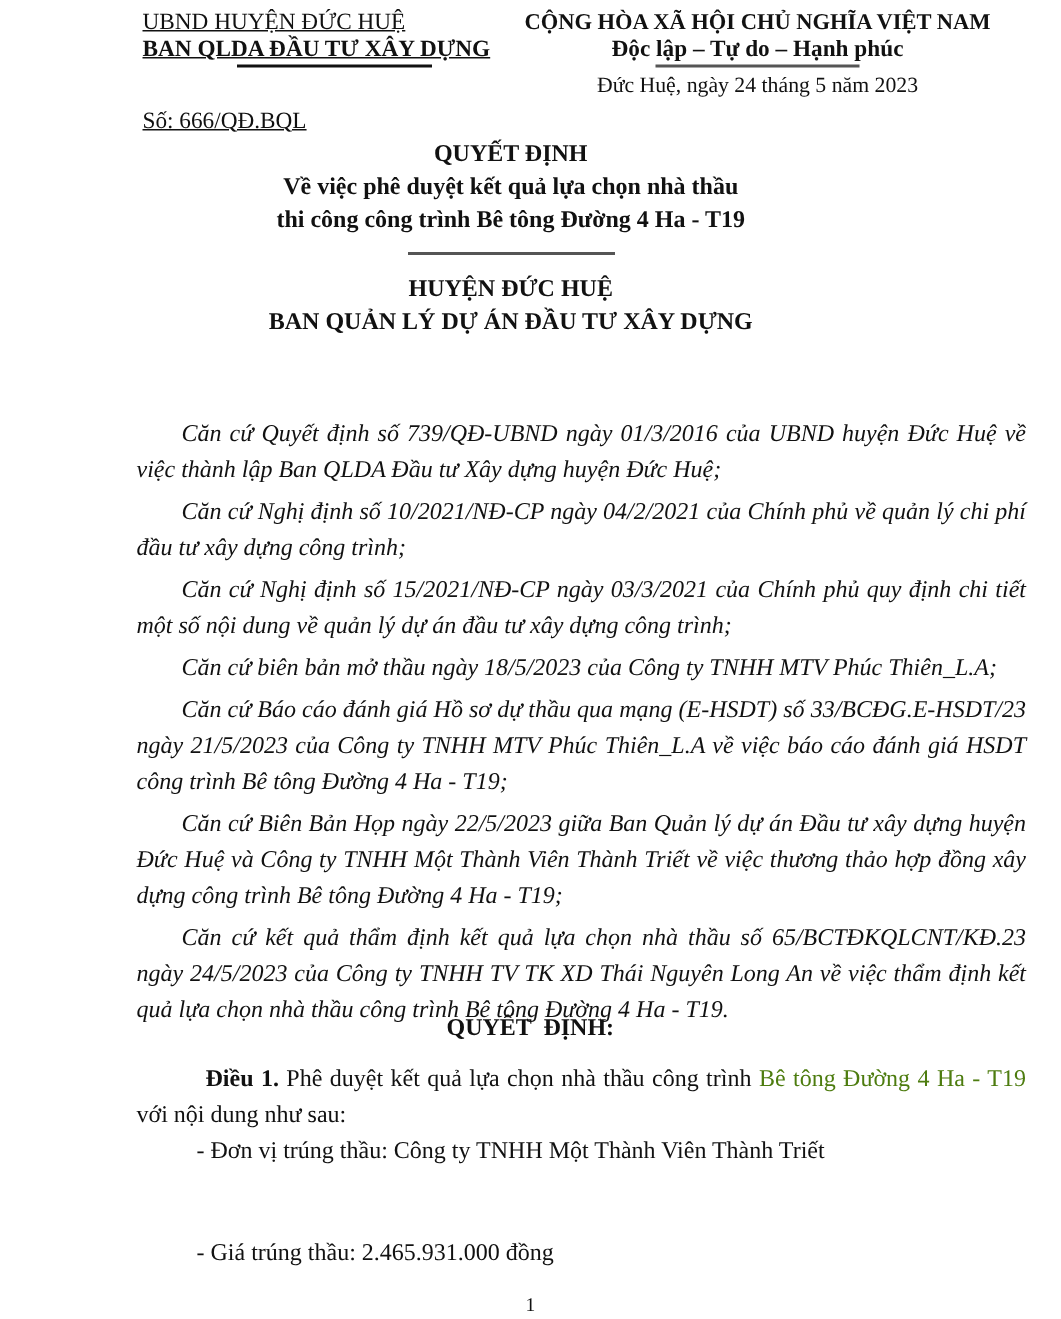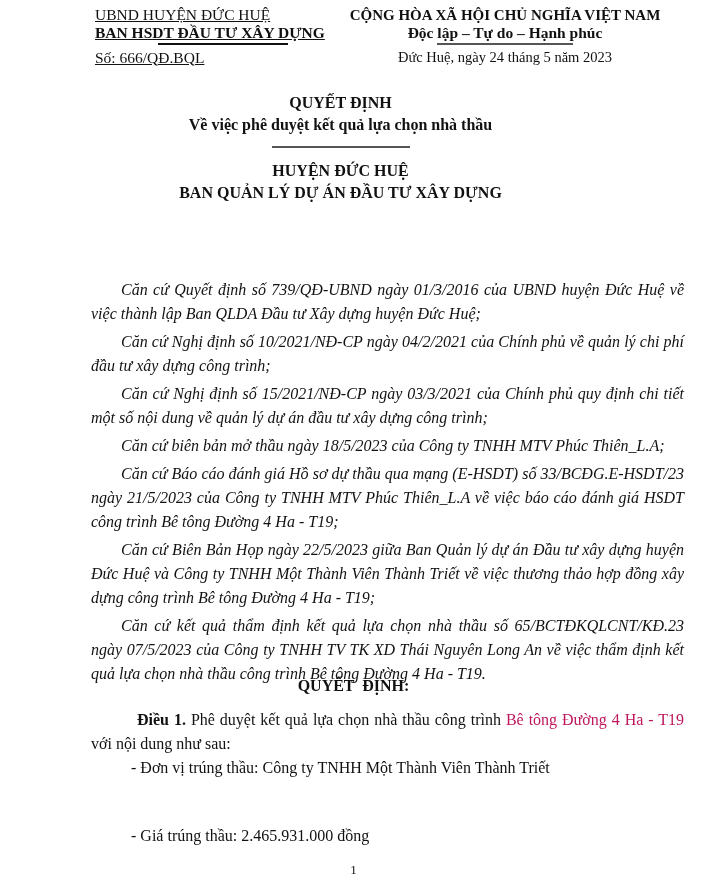--- a/index.html
+++ b/index.html
@@ -9,76 +9,77 @@
     color: #111;
   }
   .hdr-left { position: absolute; left: 95px; top: 6px; width: 260px; text-align: left; text-decoration: underline; }
   .hdr-right { position: absolute; left: 345px; top: 6px; width: 320px; text-align: center; }
   .org1 { font-size: 15.5px; line-height: 18px; }
   .org2 { font-size: 15.5px; line-height: 18px; font-weight: bold; }
   .rep1 { font-size: 15px; line-height: 18px; font-weight: bold; }
   .rep2 { font-size: 15.5px; line-height: 18px; font-weight: bold; display: inline-block; }
   .uline-left { width: 130px; height: 1.5px; background: #111; margin: 1px auto 0 auto; position: relative; left: -2px; }
   .uline-right { width: 136px; height: 1.5px; background: #555; margin: 1px auto 0 auto; }
-  .docno { font-size: 15.5px; margin-top: 4px; }
+  .docno { font-size: 15.5px; margin-top: 27px; }
   .place { font-size: 14.5px; margin-top: 4px; }
 
   .title-block { position: absolute; left: 0; top: 92px; width: 681px; text-align: center; }
   .t1 { font-size: 16px; font-weight: bold; line-height: 22px; }
   .t2 { font-size: 16px; font-weight: bold; line-height: 22px; }
   .sep { width: 138px; height: 1.5px; background: #555; margin: 10px auto 0 auto; }
   .agency { margin-top: 12px; }
   .agency div { font-size: 16px; font-weight: bold; line-height: 22px; }
 
   .body { position: absolute; left: 91px; top: 246px; width: 593px; margin-top: 32px; }
   .p { font-size: 16px; font-style: italic; line-height: 24px; text-align: justify; text-indent: 30px; margin: 0 0 0 0; }
   .p + .p { margin-top: 4px; }
 
   .decide { position: absolute; left: 0; width: 707px; top: 677px; text-align: center; font-size: 16px; font-weight: bold; word-spacing: 4px; }
   .art { position: absolute; left: 91px; top: 708px; width: 593px; font-size: 16px; line-height: 24px; text-align: justify; text-indent: 46px; }
   .art b { font-weight: bold; }
-  .blue { color: #be185d; }
+  .blue { color: #4d7c0f; }
   .item { position: absolute; left: 131px; font-size: 16px; line-height: 24px; }
   .pageno { position: absolute; left: 0; width: 707px; top: 862px; text-align: center; font-size: 13px; }
 </style>
 </head>
 <body>
 
 <div class="hdr-left">
   <div class="org1">UBND HUYỆN ĐỨC HUỆ</div>
-  <div class="org2">BAN HSDT ĐẦU TƯ XÂY DỰNG</div>
+  <div class="org2">BAN QLDA ĐẦU TƯ XÂY DỰNG</div>
   <div class="uline-left"></div>
   <div class="docno">Số:  666/QĐ.BQL</div>
 </div>
 
 <div class="hdr-right">
   <div class="rep1">CỘNG HÒA XÃ HỘI CHỦ NGHĨA VIỆT NAM</div>
   <div class="rep2">Độc lập – Tự do – Hạnh phúc</div>
   <div class="uline-right"></div>
   <div class="place">Đức Huệ, ngày  24  tháng 5 năm 2023</div>
 </div>
 
 <div class="title-block">
   <div class="t1">QUYẾT ĐỊNH</div>
   <div class="t2">Về việc phê duyệt kết quả lựa chọn nhà thầu</div>
+  <div class="t2">thi công công trình Bê tông Đường 4 Ha - T19</div>
   <div class="sep"></div>
   <div class="agency">
     <div>HUYỆN ĐỨC HUỆ</div>
     <div>BAN QUẢN LÝ DỰ ÁN ĐẦU TƯ XÂY DỰNG</div>
   </div>
 </div>
 
 <div class="body">
   <p class="p">Căn cứ Quyết định số 739/QĐ-UBND ngày 01/3/2016 của UBND huyện Đức Huệ về việc thành lập Ban QLDA Đầu tư Xây dựng huyện Đức Huệ;</p>
   <p class="p">Căn cứ Nghị định số 10/2021/NĐ-CP ngày 04/2/2021 của Chính phủ về quản lý chi phí đầu tư xây dựng công trình;</p>
   <p class="p">Căn cứ Nghị định số 15/2021/NĐ-CP ngày 03/3/2021 của Chính phủ quy định chi tiết một số nội dung về quản lý dự án đầu tư xây dựng công trình;</p>
   <p class="p">Căn cứ biên bản mở thầu ngày 18/5/2023 của Công ty TNHH MTV Phúc Thiên_L.A;</p>
   <p class="p">Căn cứ Báo cáo đánh giá Hồ sơ dự thầu qua mạng (E-HSDT) số 33/BCĐG.E-HSDT/23 ngày 21/5/2023 của Công ty TNHH MTV Phúc Thiên_L.A về việc báo cáo đánh giá HSDT công trình Bê tông Đường 4 Ha - T19;</p>
   <p class="p">Căn cứ Biên Bản Họp ngày 22/5/2023 giữa Ban Quản lý dự án Đầu tư xây dựng huyện Đức Huệ và Công ty TNHH Một Thành Viên Thành Triết về việc thương thảo hợp đồng xây dựng công trình Bê tông Đường 4 Ha - T19;</p>
-  <p class="p">Căn cứ kết quả thẩm định kết quả lựa chọn nhà thầu số 65/BCTĐKQLCNT/KĐ.23 ngày 07/5/2023 của Công ty TNHH TV TK XD Thái Nguyên Long An về việc thẩm định kết quả lựa chọn nhà thầu công trình Bê tông Đường 4 Ha - T19.</p>
+  <p class="p">Căn cứ kết quả thẩm định kết quả lựa chọn nhà thầu số 65/BCTĐKQLCNT/KĐ.23 ngày 24/5/2023 của Công ty TNHH TV TK XD Thái Nguyên Long An về việc thẩm định kết quả lựa chọn nhà thầu công trình Bê tông Đường 4 Ha - T19.</p>
 </div>
 
 <div class="decide">QUYẾT  ĐỊNH:</div>
 
 <div class="art"><b>Điều 1.</b><span> Phê duyệt kết quả lựa chọn nhà thầu công trình </span><span class="blue">Bê tông Đường 4 Ha - T19</span><span> với nội dung như sau:</span></div>
 
 <div class="item" style="top:756px;">- Đơn vị trúng thầu: Công ty TNHH Một Thành Viên Thành Triết</div>
 <div class="item" style="top:824px;">- Giá trúng thầu: 2.465.931.000 đồng</div>
 
 <div class="pageno">1</div>

